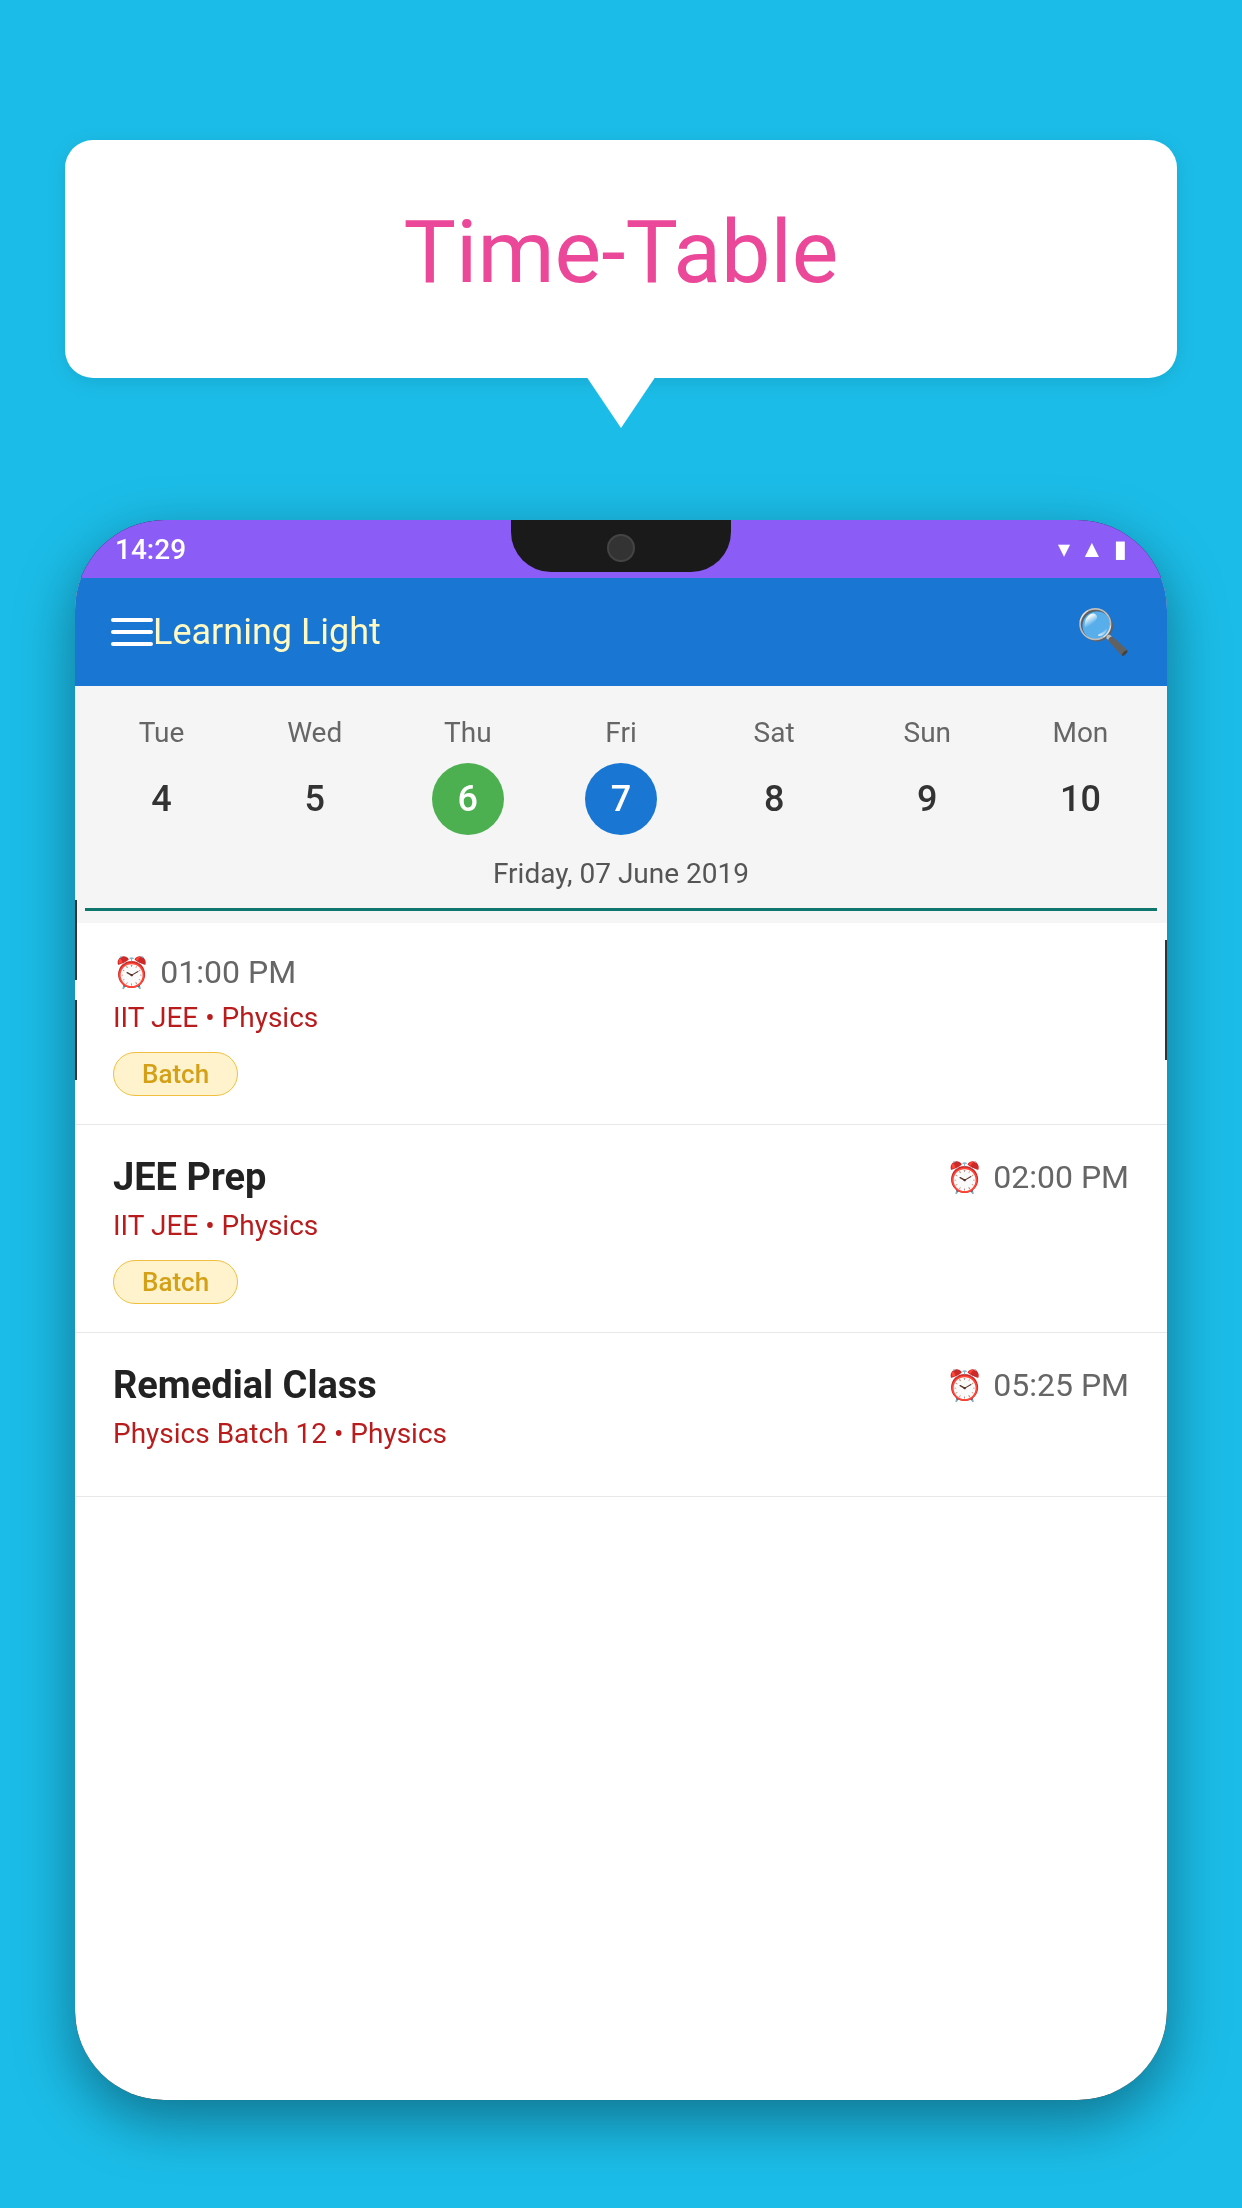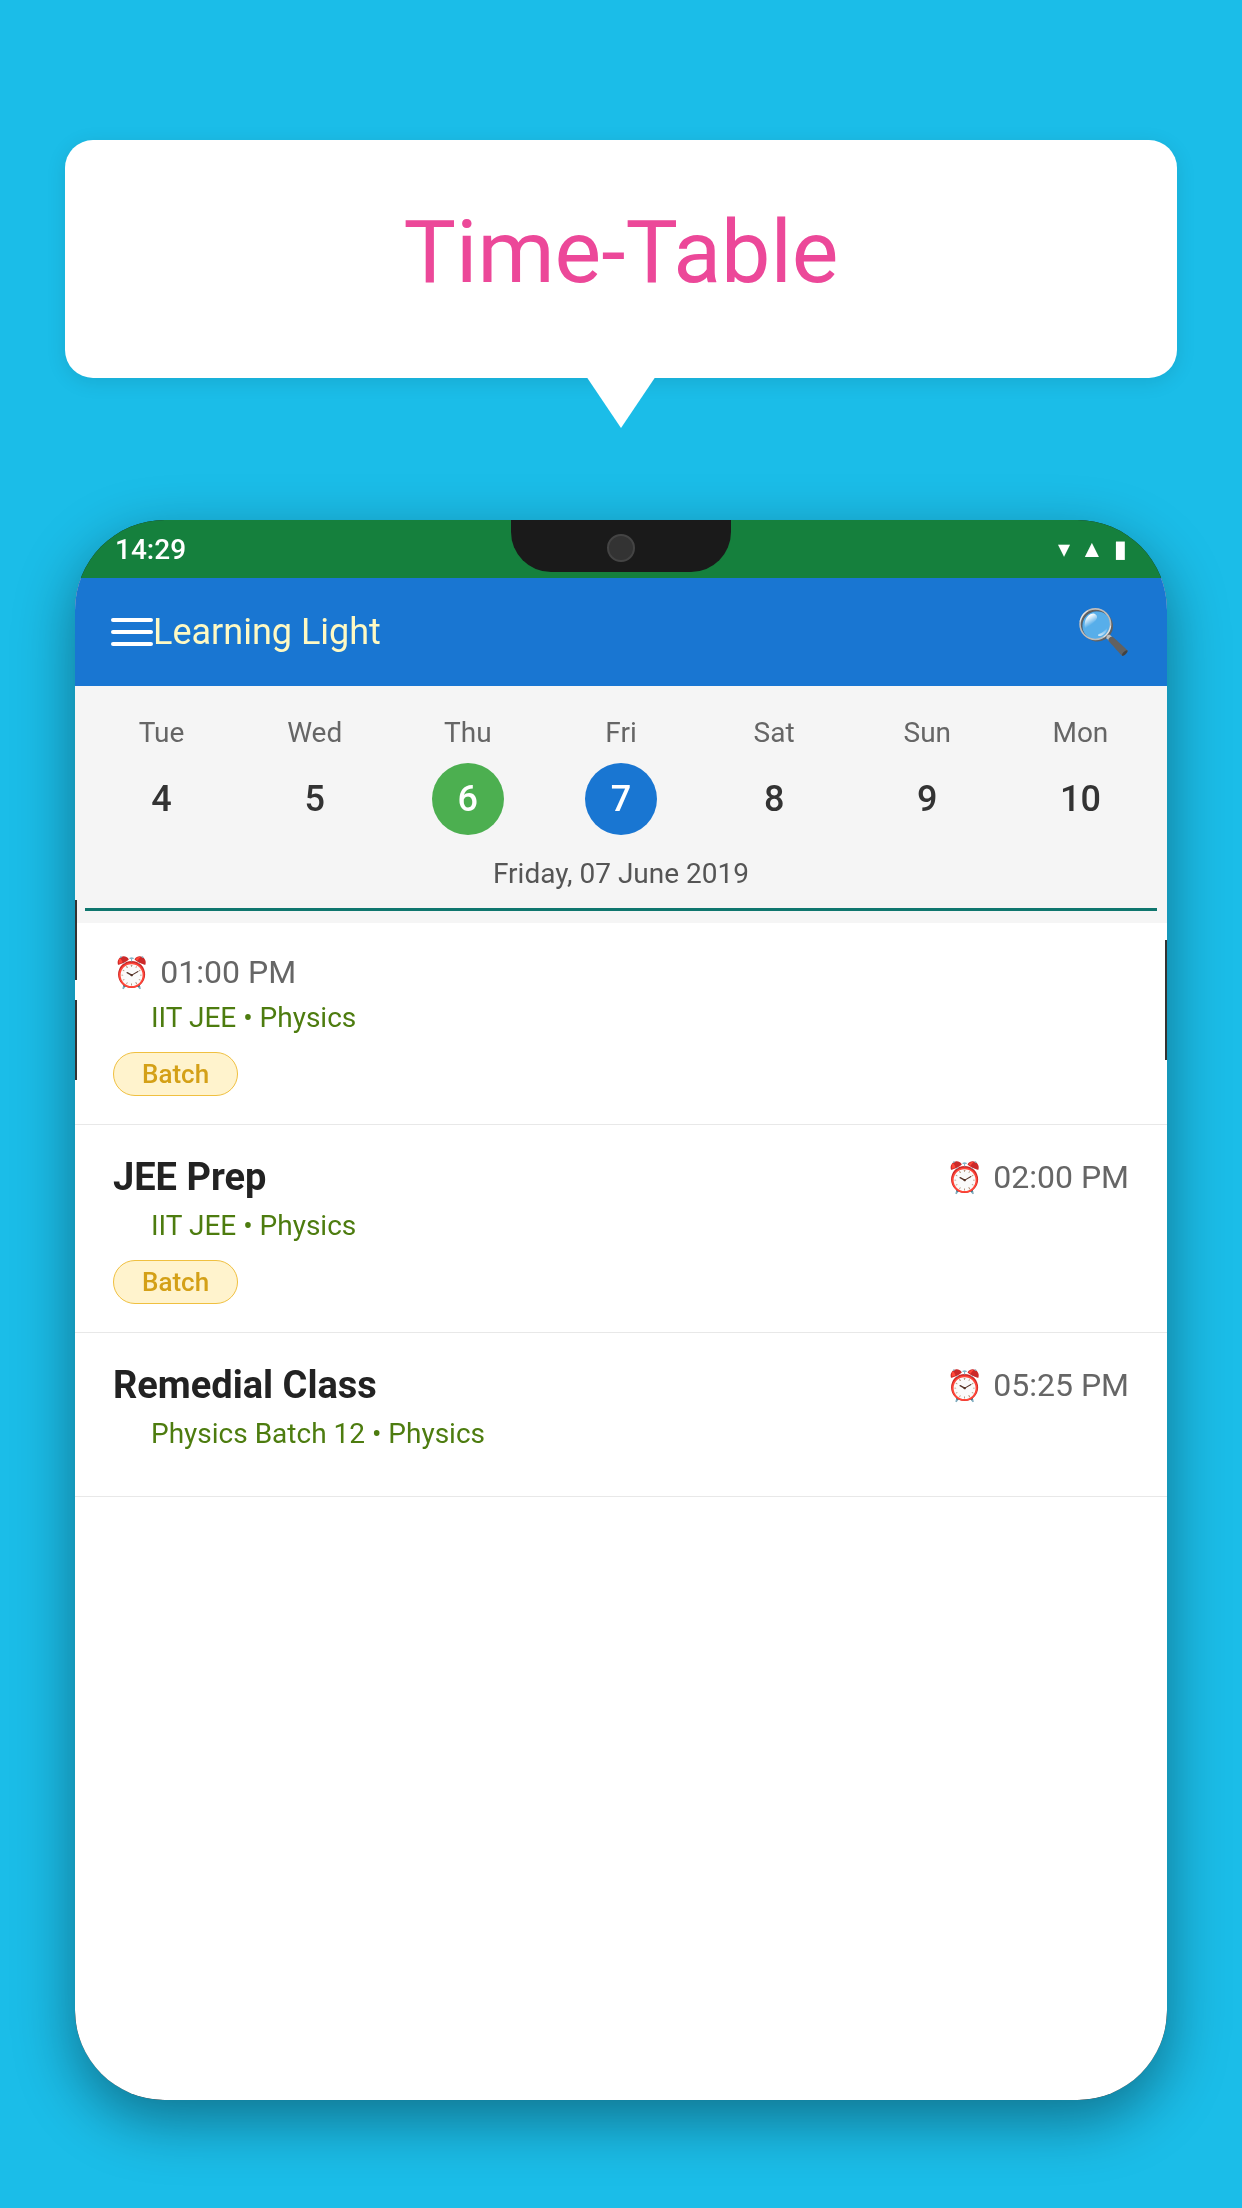--- a/index.html
+++ b/index.html
@@ -101,21 +101,21 @@
       transform: translateX(-50%);
       width: 28px;
       height: 28px;
       background: #333;
       border-radius: 50%;
       border: 2px solid #444;
     }
 
     
     .status-bar {
-      background: #15803d;
+      background: #8b5cf6;
       height: 58px;
       display: flex;
       align-items: center;
       justify-content: space-between;
       padding: 0 40px;
       border-radius: 88px 88px 0 0;
       position: relative;
     }
 
     .status-time {
@@ -271,23 +271,22 @@
       color: #666;
     }
 
     .clock-icon {
       font-size: 30px;
       color: #888;
     }
 
     .class-meta {
       font-size: 28px;
-      color: #4d7c0f;
+      color: #b91c1c;
       margin-bottom: 18px;
-      margin-left: 38px;
     }
 
     .batch-badge {
       display: inline-block;
       background: #FFF3CD;
       color: #D4A017;
       border: 1px solid #F0C040;
       border-radius: 30px;
       padding: 6px 28px;
       font-size: 26px;

